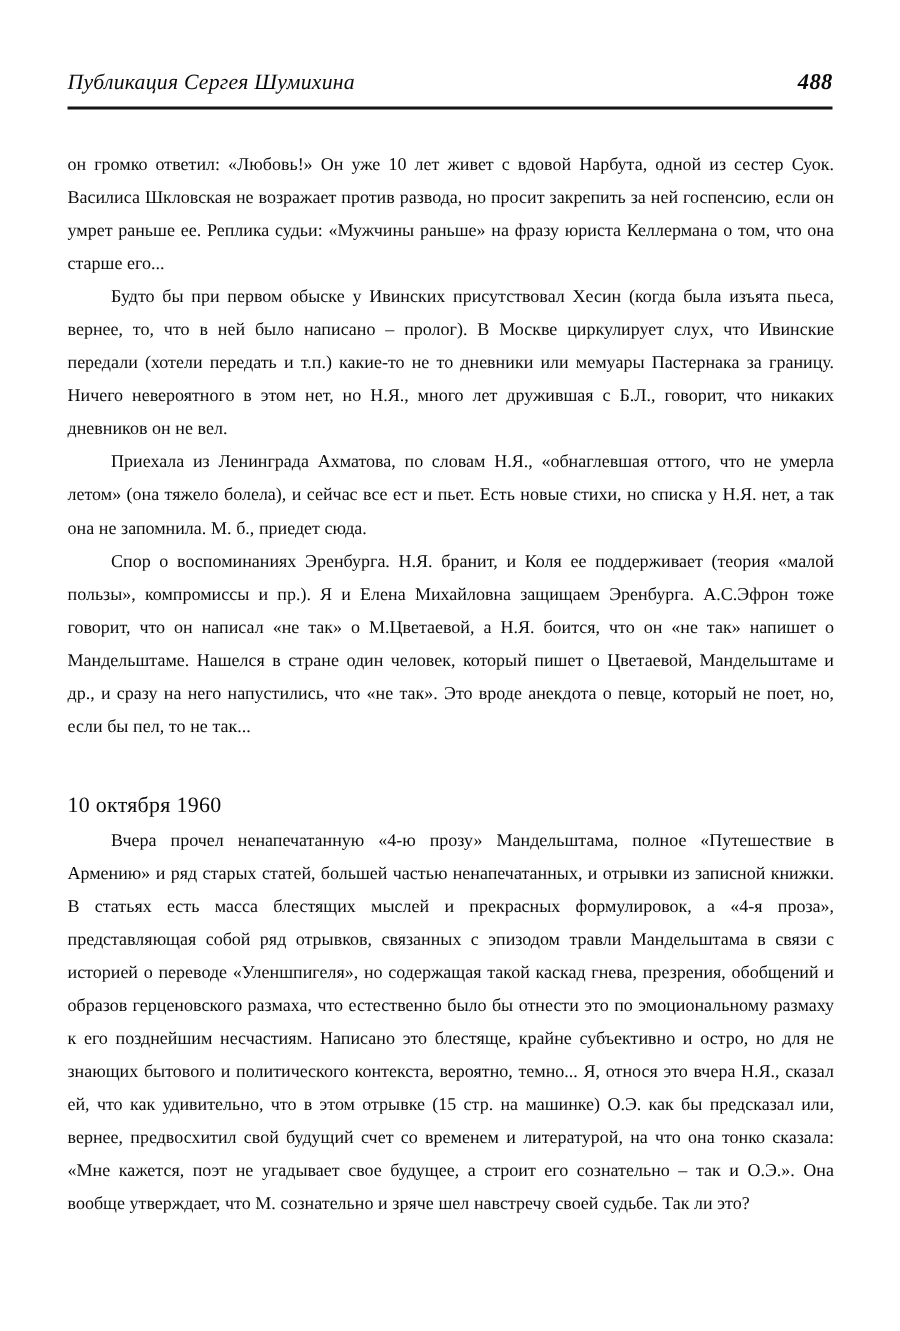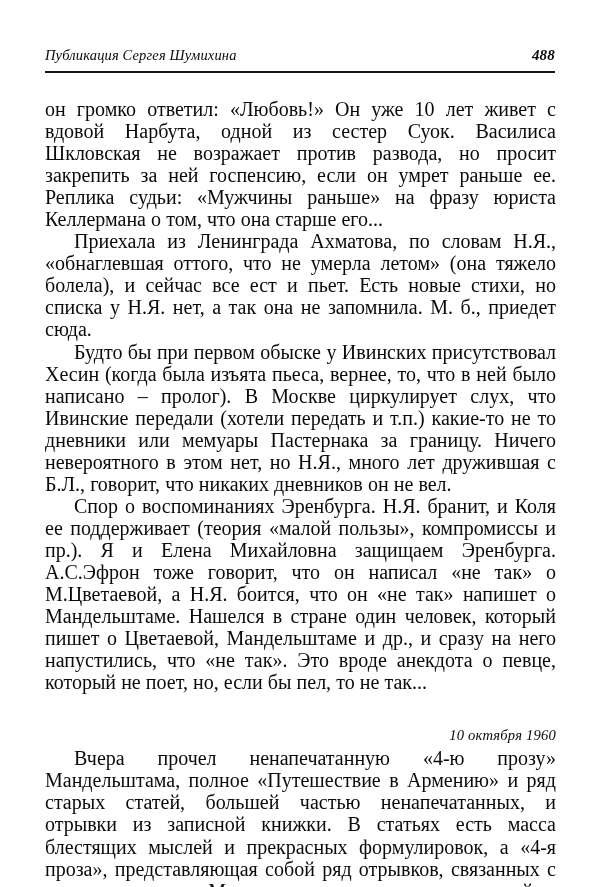--- a/index.html
+++ b/index.html
@@ -55,40 +55,38 @@
   }
   
   .body-text {
     position: absolute;
     left: 45px;
     top: 98px;
     width: 511px;
   }
   .para {
     margin: 0;
-    font-size: 20px;
+    font-size: 12px;
     line-height: 22.05px;
     text-align: justify;
     text-indent: 29px;
     text-justify: inter-word;
     word-spacing: 0.1px;
     hyphens: manual;
   }
   .para.no-indent {
     text-indent: 0;
   }
   .para + .para {
     margin-top: 0;
   }
   .dateline {
     margin: 0;
-    font-style: italic;
     font-size: 14.6px;
     line-height: 22.05px;
-    text-align: right;
     text-indent: 0;
     letter-spacing: 0.2px;
   }
   .gap-before-date {
     height: 31px;
   }
   .gap-after-date {
     height: 1px;
   }
 </style>
@@ -101,23 +99,23 @@
     <span class="running-head-title">Публикация Сергея Шумихина</span>
     <span class="running-head-folio">488</span>
   </div>
 
   <div class="head-rule"></div>
 
   <div class="body-text">
 
     <p class="para no-indent">он громко ответил: «Любовь!» Он уже 10 лет живет с вдовой Нарбута, одной из сестер Суок. Василиса Шкловская не возражает против развода, но просит закрепить за ней госпенсию, если он умрет раньше ее. Реплика судьи: «Мужчины раньше» на фразу юриста Келлермана о том, что она старше его...</p>
 
+    <p class="para">Будто бы при первом обыске у Ивинских присутствовал Хесин (когда была изъята пьеса, вернее, то, что в ней было написано – пролог). В Москве циркулирует слух, что Ивинские передали (хотели передать и т.п.) какие-то не то дневники или мемуары Пастернака за границу. Ничего невероятного в этом нет, но Н.Я., много лет дружившая с Б.Л., говорит, что никаких дневников он не вел.</p>
+
     <p class="para">Приехала из Ленинграда Ахматова, по словам Н.Я., «обнаглевшая оттого, что не умерла летом» (она тяжело болела), и сейчас все ест и пьет. Есть новые стихи, но списка у Н.Я. нет, а так она не запомнила. М. б., приедет сюда.</p>
-
-    <p class="para">Будто бы при первом обыске у Ивинских присутствовал Хесин (когда была изъята пьеса, вернее, то, что в ней было написано – пролог). В Москве циркулирует слух, что Ивинские передали (хотели передать и т.п.) какие-то не то дневники или мемуары Пастернака за границу. Ничего невероятного в этом нет, но Н.Я., много лет дружившая с Б.Л., говорит, что никаких дневников он не вел.</p>
 
     <p class="para">Спор о воспоминаниях Эренбурга. Н.Я. бранит, и Коля ее поддерживает (теория «малой пользы», компромиссы и пр.). Я и Елена Михайловна защищаем Эренбурга. А.С.Эфрон тоже говорит, что он написал «не так» о М.Цветаевой, а Н.Я. боится, что он «не так» напишет о Мандельштаме. Нашелся в стране один человек, который пишет о Цветаевой, Мандельштаме и др., и сразу на него напустились, что «не так». Это вроде анекдота о певце, который не поет, но, если бы пел, то не так...</p>
 
     <div class="gap-before-date"></div>
 
     <p class="dateline">10 октября 1960</p>
 
     <div class="gap-after-date"></div>
 
     <p class="para">Вчера прочел ненапечатанную «4-ю прозу» Мандельштама, полное «Путешествие в Армению» и ряд старых статей, большей частью ненапечатанных, и отрывки из записной книжки. В статьях есть масса блестящих мыслей и прекрасных формулировок, а «4-я проза», представляющая собой ряд отрывков, связанных с эпизодом травли Мандельштама в связи с историей о переводе «Уленшпигеля», но содержащая такой каскад гнева, презрения, обобщений и образов герценовского размаха, что естественно было бы отнести это по эмоциональному размаху к его позднейшим несчастиям. Написано это блестяще, крайне субъективно и остро, но для не знающих бытового и политического контекста, вероятно, темно... Я, относя это вчера Н.Я., сказал ей, что как удивительно, что в этом отрывке (15 стр. на машинке) О.Э. как бы предсказал или, вернее, предвосхитил свой будущий счет со временем и литературой, на что она тонко сказала: «Мне кажется, поэт не угадывает свое будущее, а строит его сознательно – так и О.Э.». Она вообще утверждает, что М. сознательно и зряче шел навстречу своей судьбе. Так ли это?</p>

